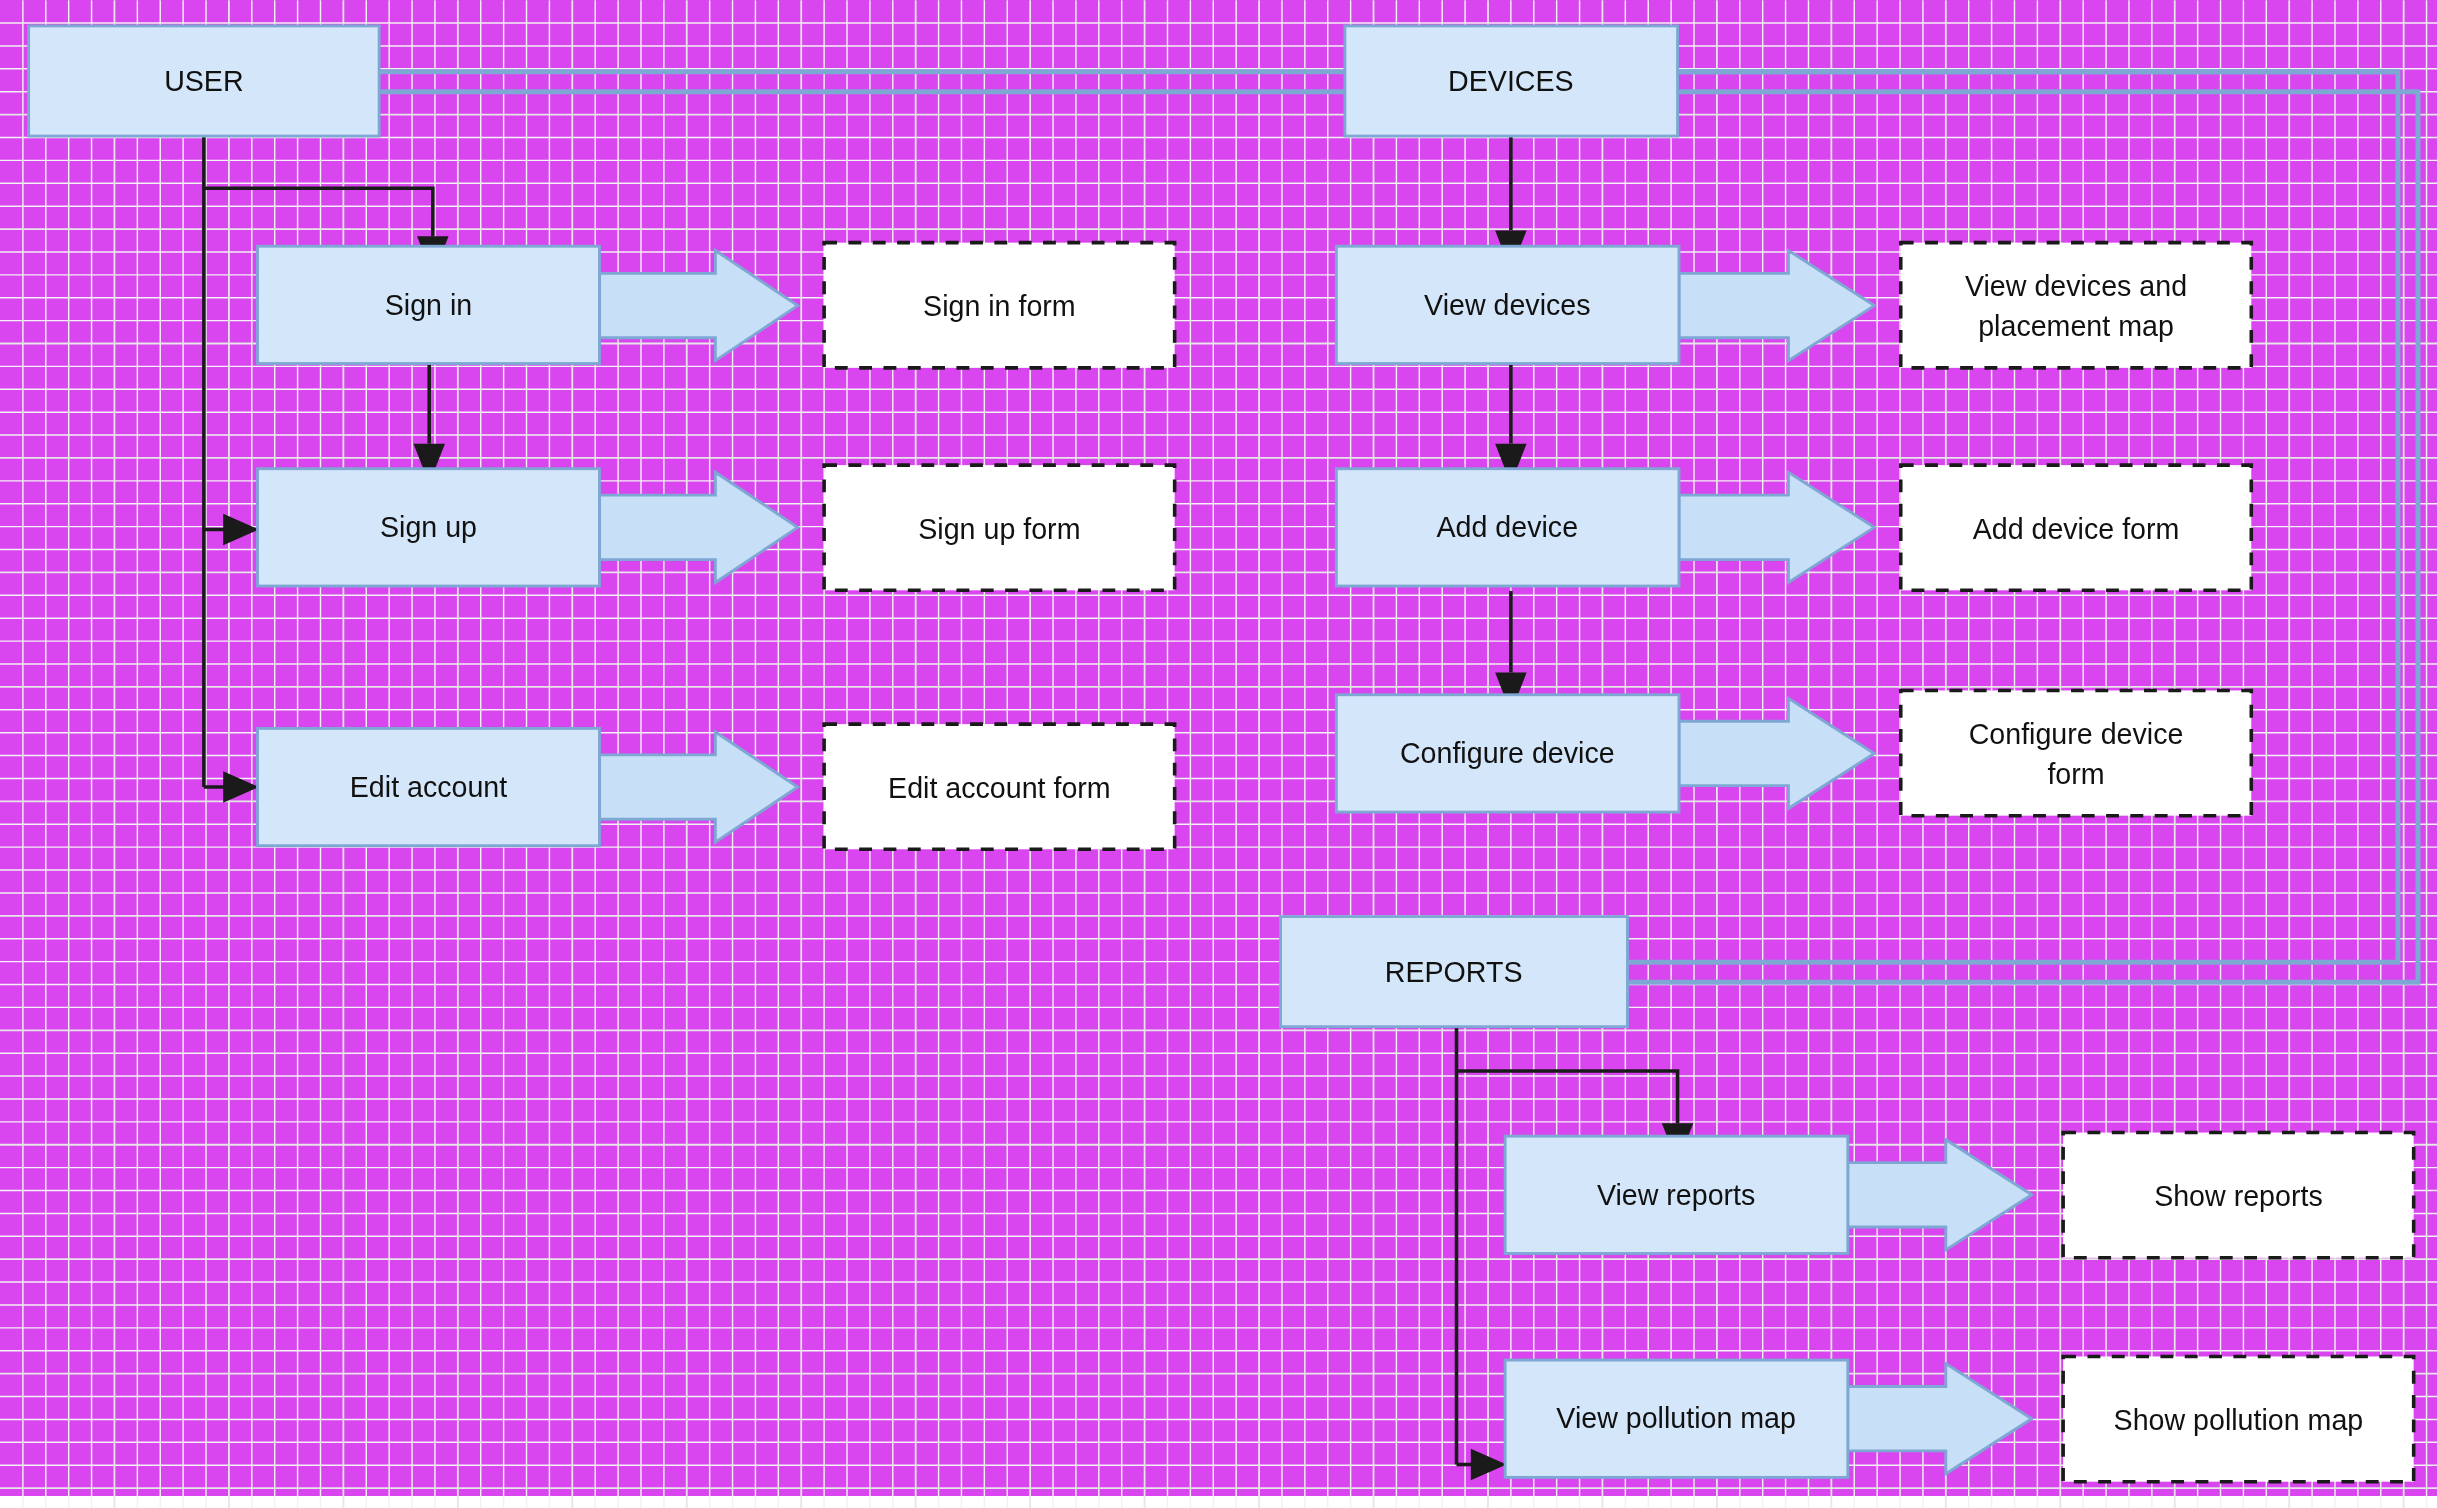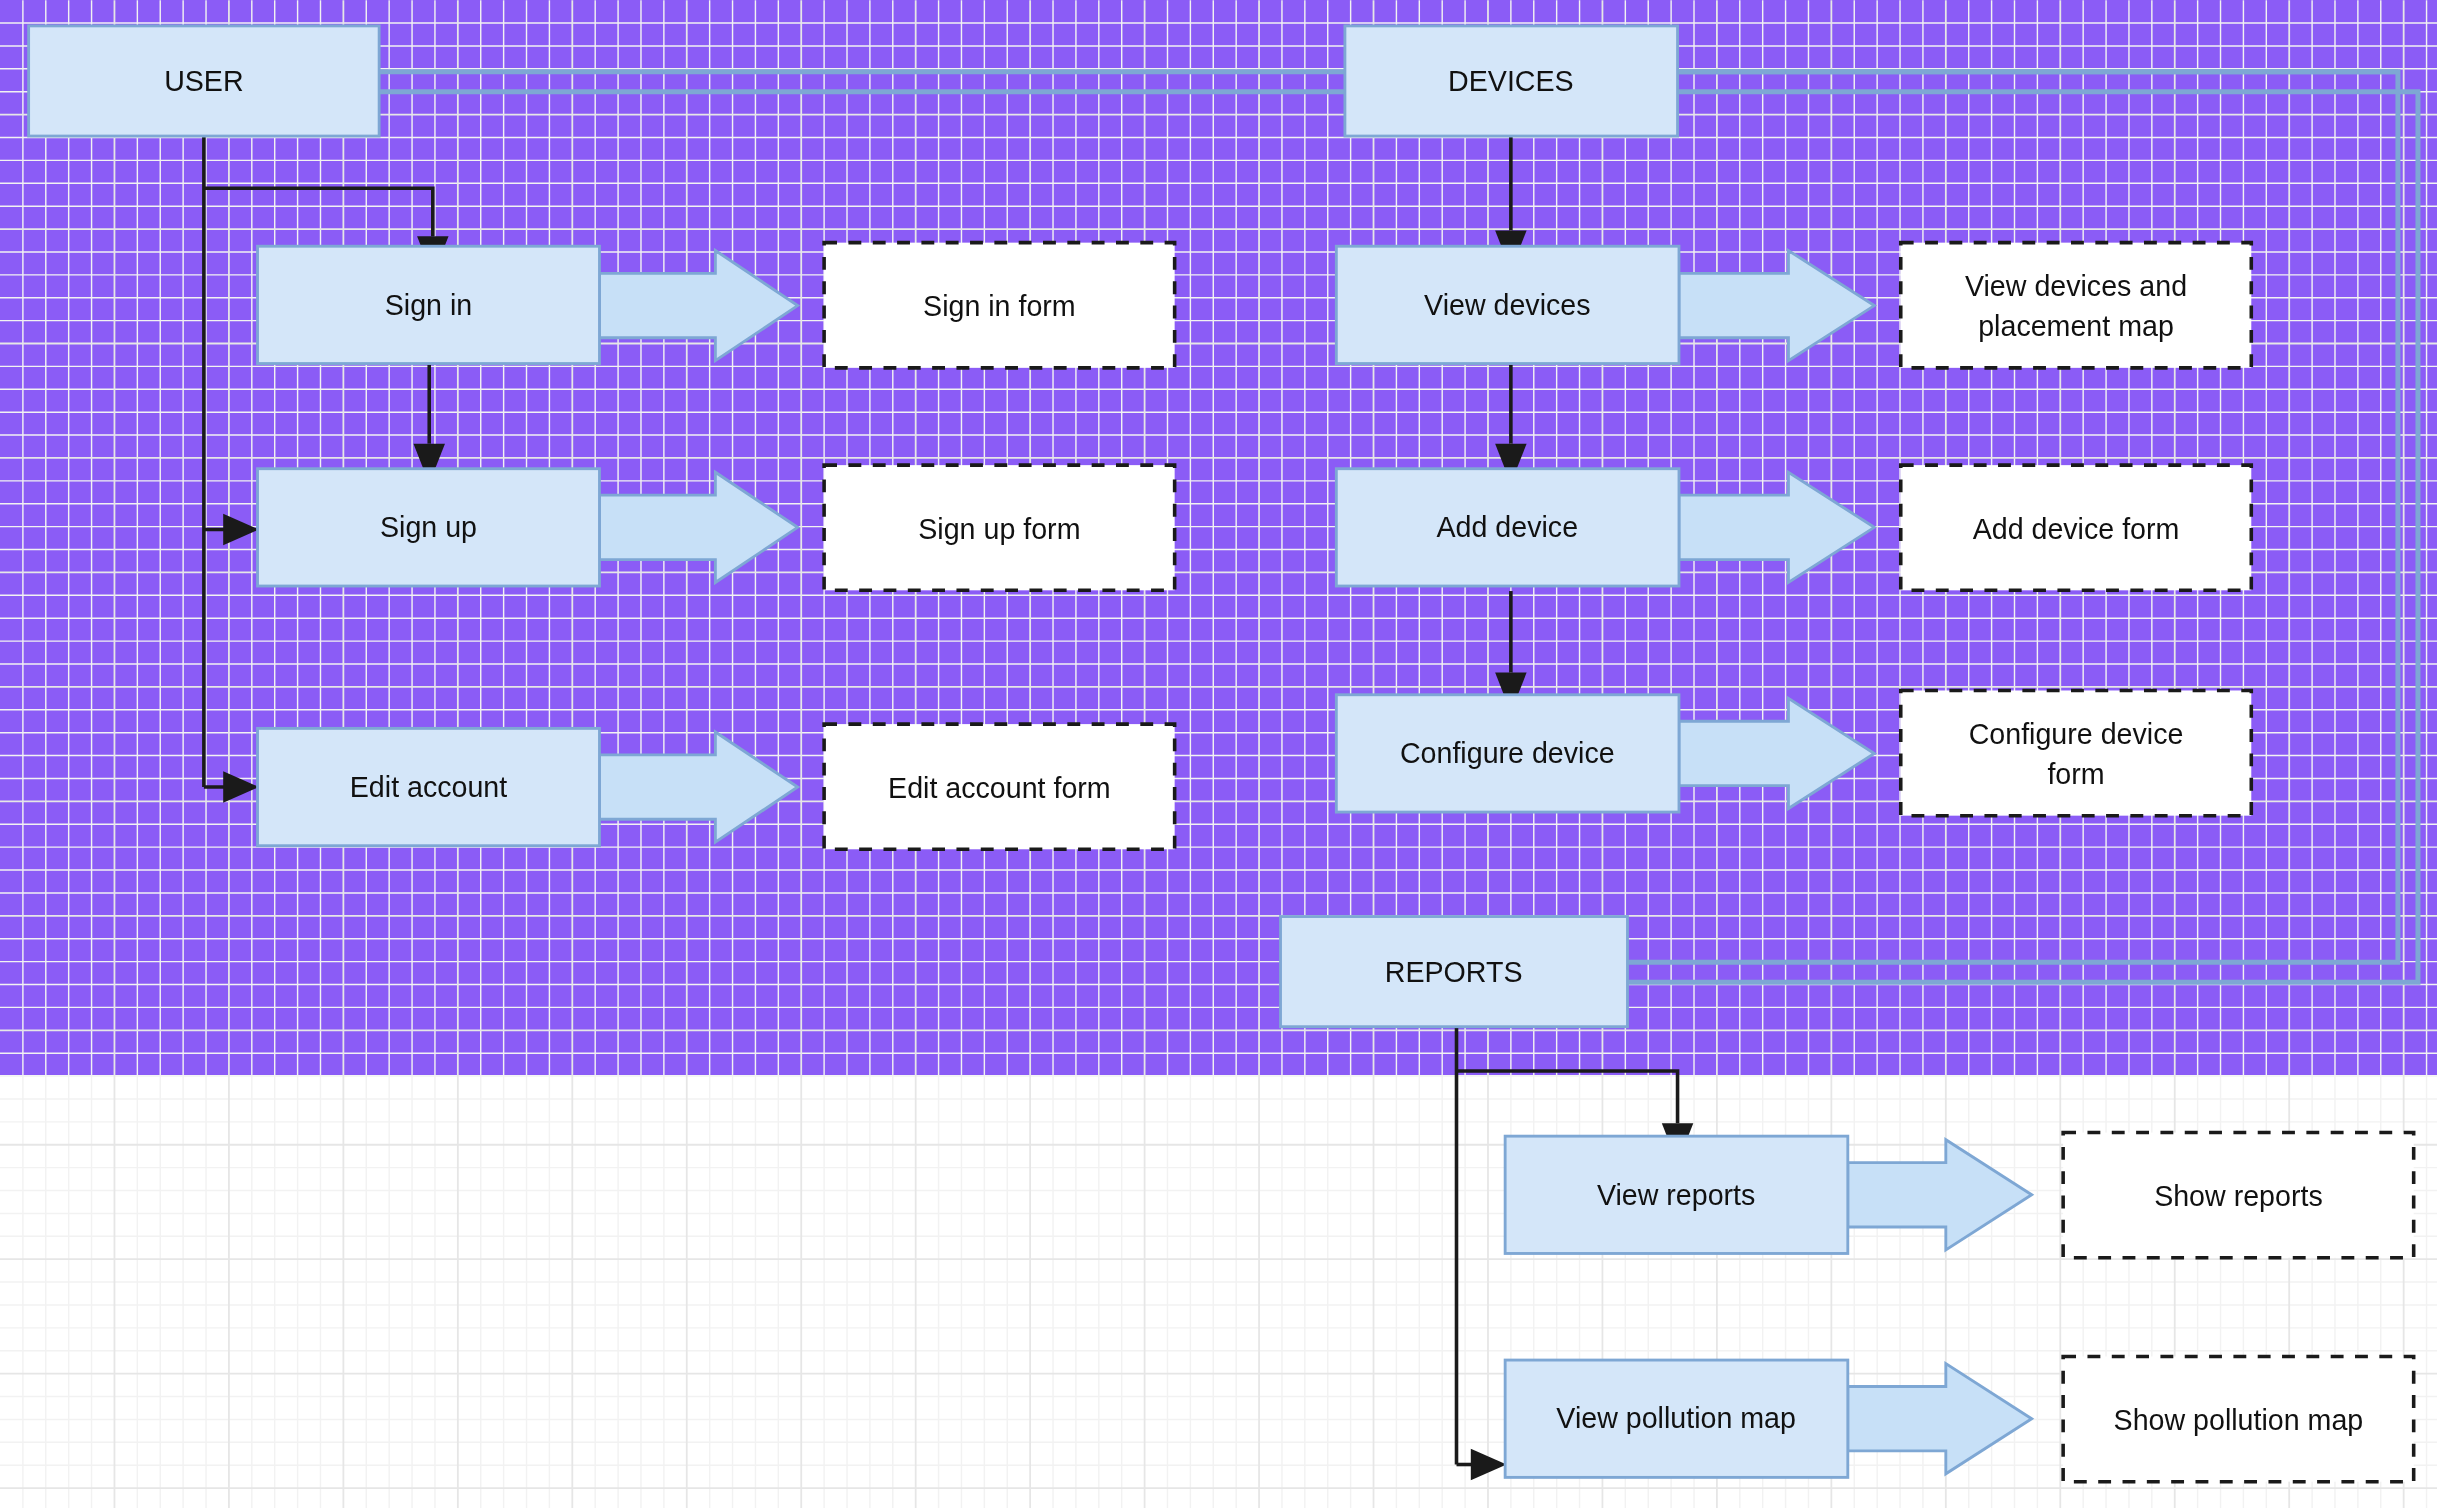--- a/index.html
+++ b/index.html
@@ -9,22 +9,22 @@
   }
   body {
     width: 2438px;
     height: 1509px;
     font-family: "Liberation Sans", sans-serif;
     overflow: hidden;
   }
   #canvas-wrap {
     position: relative;
     width: 2438px;
-    height: 1075px;
-    background: #8b5cf6;
+    height: 1496px;
+    background: #d946ef;
     text-align: center;
   }
   svg#diagram {
     display: block;
     width: 2438px;
     height: 1509px;
   }
   .grid-minor { stroke: #f2f2f2; stroke-width: 2; }
   .grid-major { stroke: #e6e6e6; stroke-width: 2.5; }
 

